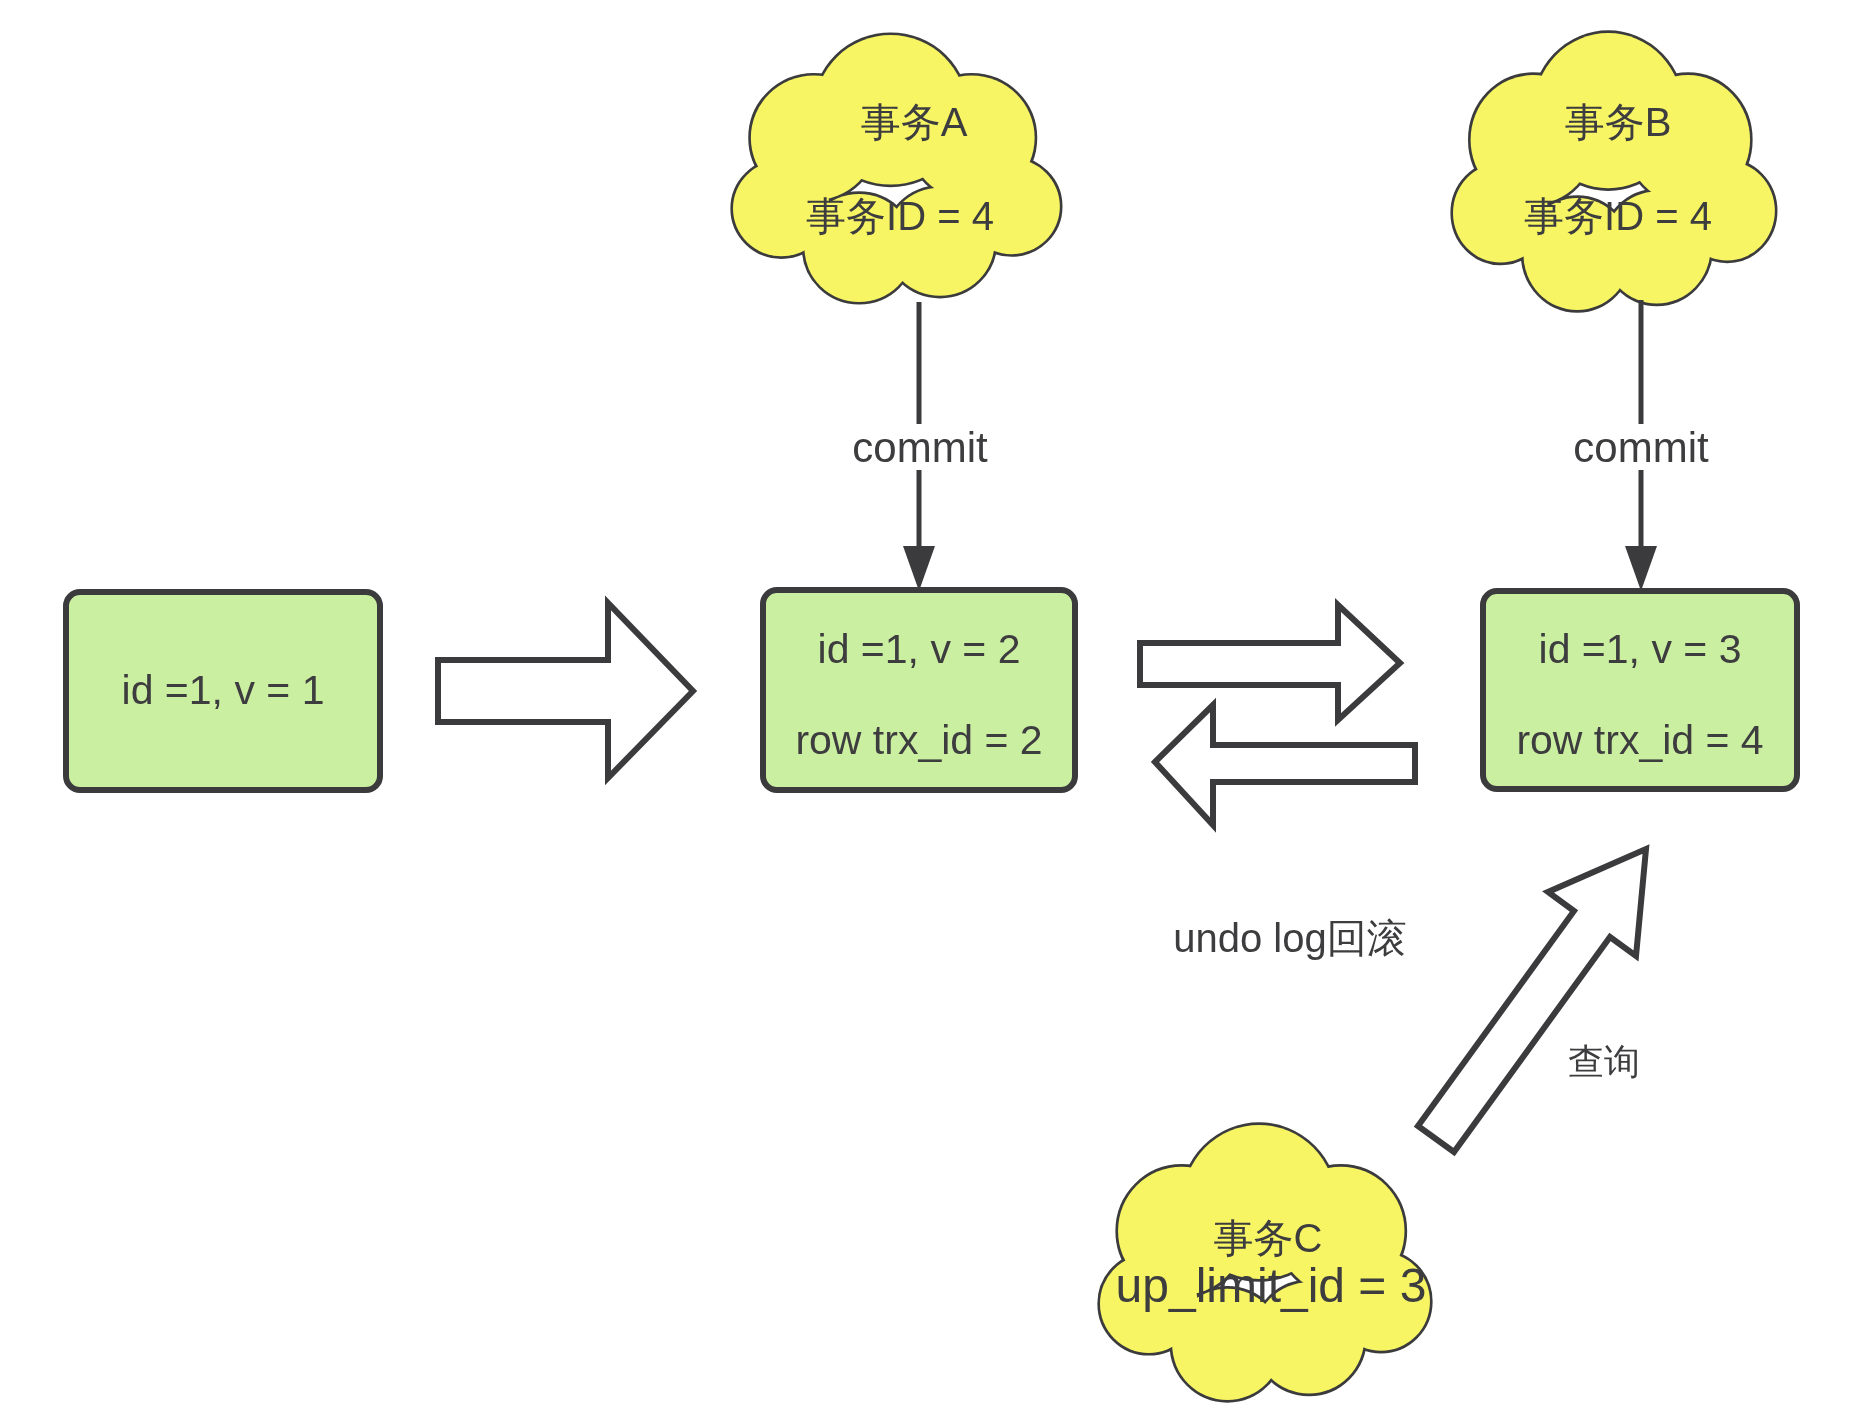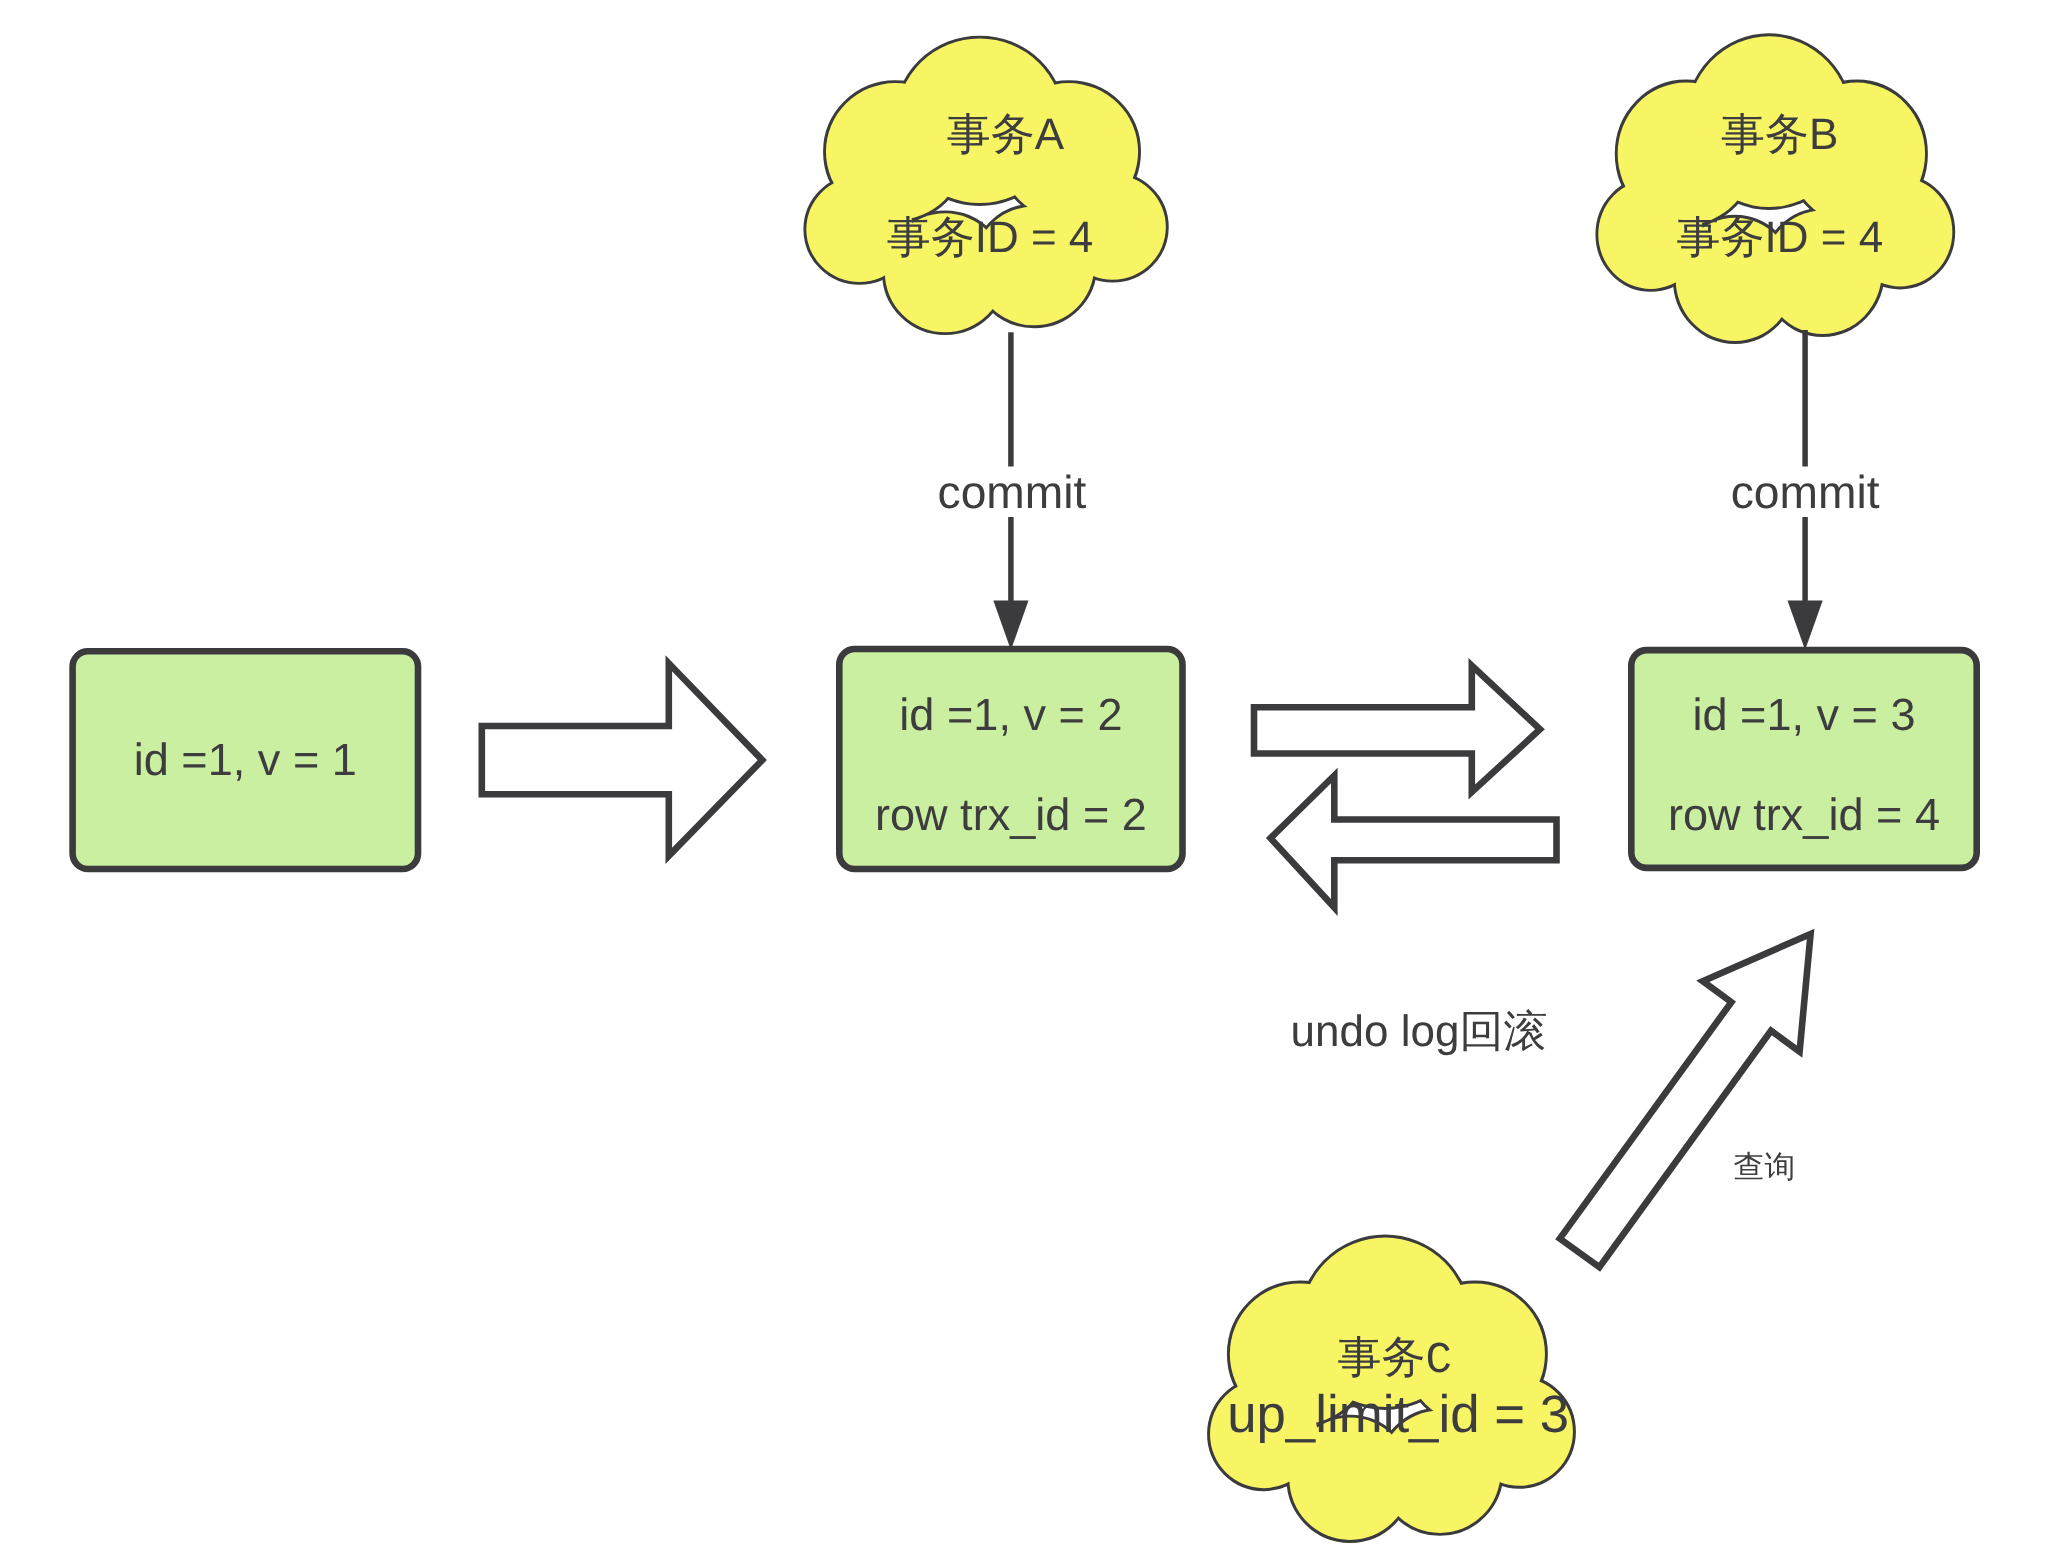--- a/index.html
+++ b/index.html
@@ -86,30 +86,30 @@
     <polygon class="outline-arrow" points="1155,762 1213,705 1213,745 1415,745 1415,782 1213,782 1213,825"></polygon>
     <polygon class="outline-arrow" points="1418,1126 1574,911 1548,892 1646,849 1636,956 1610,937 1454,1152"></polygon>
   </svg>
 
   <div class="label" style="left:898px;top:122px;font-size:40px;margin-left:16px;">事务A</div>
   <div class="label" style="left:900px;top:216px;font-size:40px;">事务ID = 4</div>
 
   <div class="label" style="left:1618px;top:122px;font-size:40px;">事务B</div>
   <div class="label" style="left:1618px;top:216px;font-size:40px;">事务ID = 4</div>
 
-  <div class="label" style="left:1268px;top:1238px;font-size:40px;font-family:Liberation Mono, monospace;">事务C</div>
+  <div class="label" style="left:1268px;top:1238px;font-size:40px;">事务C</div>
   <div class="label" style="left:1271px;top:1286px;font-size:48px;">up_limit_id = 3</div>
 
   <div class="label" style="left:920px;top:448px;font-size:42px;">commit</div>
   <div class="label" style="left:1641px;top:448px;font-size:42px;">commit</div>
 
   <div class="label" style="left:223px;top:650px;margin-top:41px;">id =1, v = 1</div>
 
   <div class="label" style="left:919px;top:650px;">id =1, v = 2</div>
   <div class="label" style="left:919px;top:741px;">row trx_id = 2</div>
 
   <div class="label" style="left:1640px;top:650px;">id =1, v = 3</div>
   <div class="label" style="left:1640px;top:741px;">row trx_id = 4</div>
 
   <div class="label" style="left:1290px;top:894px;font-size:40px;margin-top:44px;">undo log回滚</div>
-  <div class="label" style="left:1604px;top:1062px;font-size:28px;font-family:Liberation Serif, serif;">查询</div>
+  <div class="label" style="left:1604px;top:1062px;font-size:36px;">查询</div>
 
 </div>
 
 </body></html>

